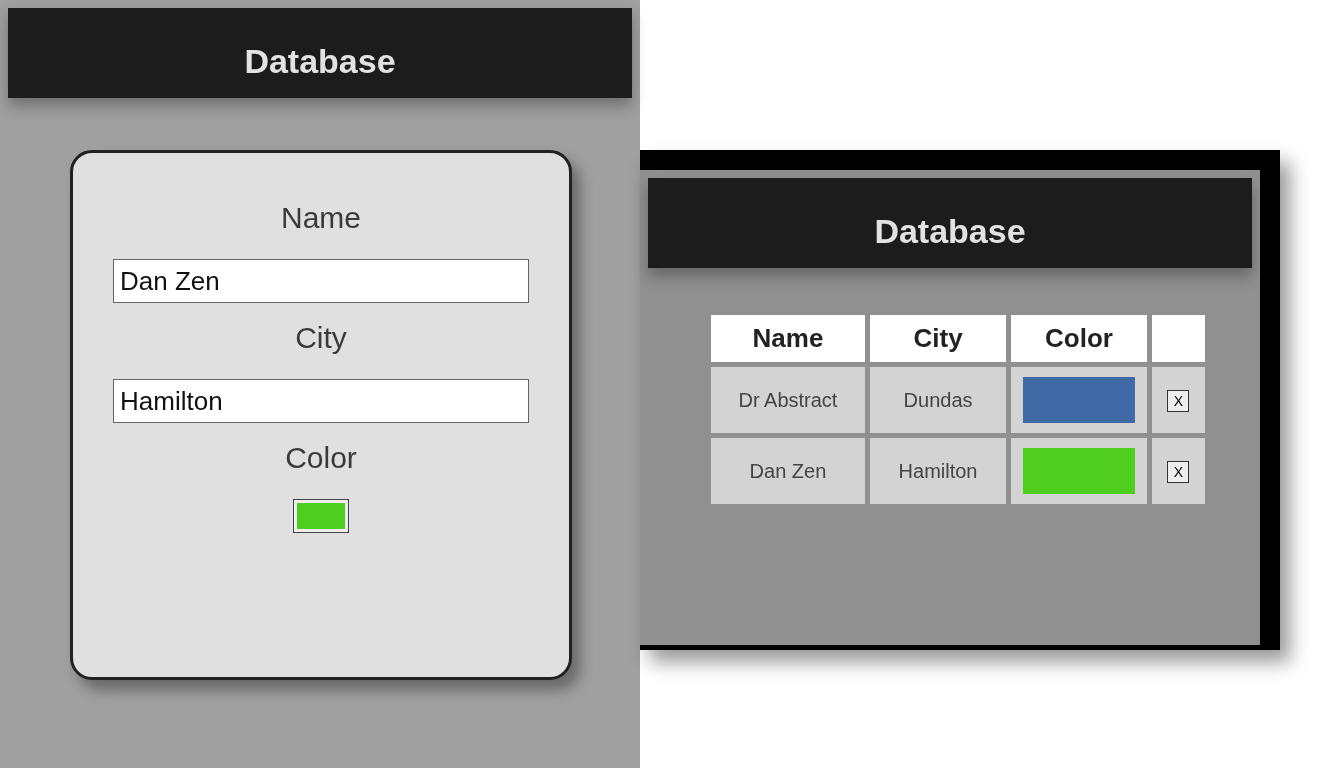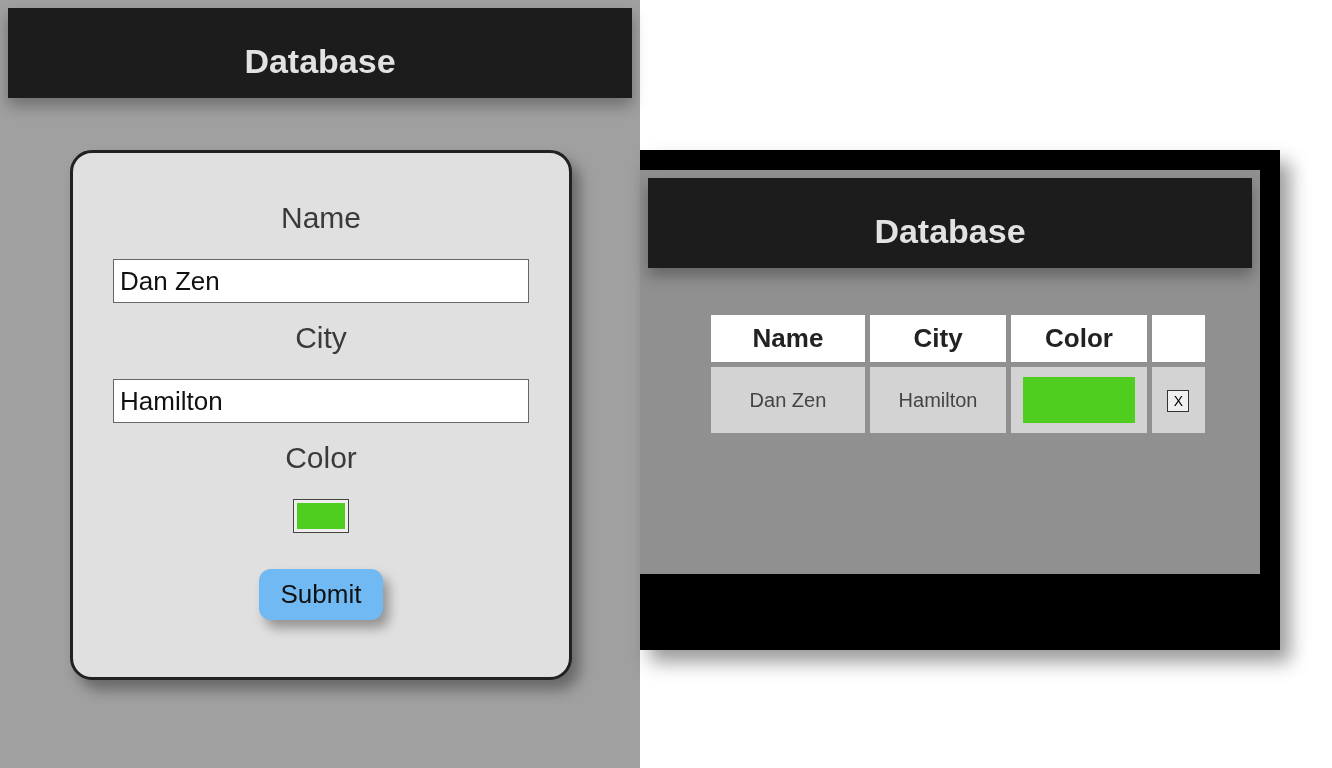--- a/index.html
+++ b/index.html
@@ -160,39 +160,46 @@
     <input class="form-input" type="text" value="Dan Zen" style="">
 
     <div class="form-label">City</div>
     <input class="form-input" type="text" value="Hamilton" style="">
 
     <div class="form-label">Color</div>
     <div class="color-picker">
       <div class="color-swatch-inner" style="background:#4fce1f"></div>
     </div>
 
-    <button class="submit-btn">Submit</button>
   </div>
 </div>
 
 <div class="right-wrap">
   <div class="right-window">
     <div class="right-header">Database</div>
     <div class="right-body">
       <table class="data-table">
         <thead>
           <tr>
             <th style="width:160px">Name</th>
             <th style="width:140px">City</th>
             <th style="width:140px">Color</th>
             <th class="action-col"></th>
           </tr>
         </thead>
         <tbody id="rows">
             <tr>
+              <td>Dr Abstract</td>
+              <td>Dundas</td>
+              <td class="color-cell">
+                <span class="row-color" style="background: rgb(63, 106, 165);"></span>
+              </td>
+              <td><button class="del-btn">X</button></td>
+            </tr>
+            <tr>
               <td>Dan Zen</td>
               <td>Hamilton</td>
               <td class="color-cell">
                 <span class="row-color" style="background: rgb(79, 206, 31);"></span>
               </td>
               <td><button class="del-btn">X</button></td>
             </tr>
           </tbody>
       </table>
     </div>

